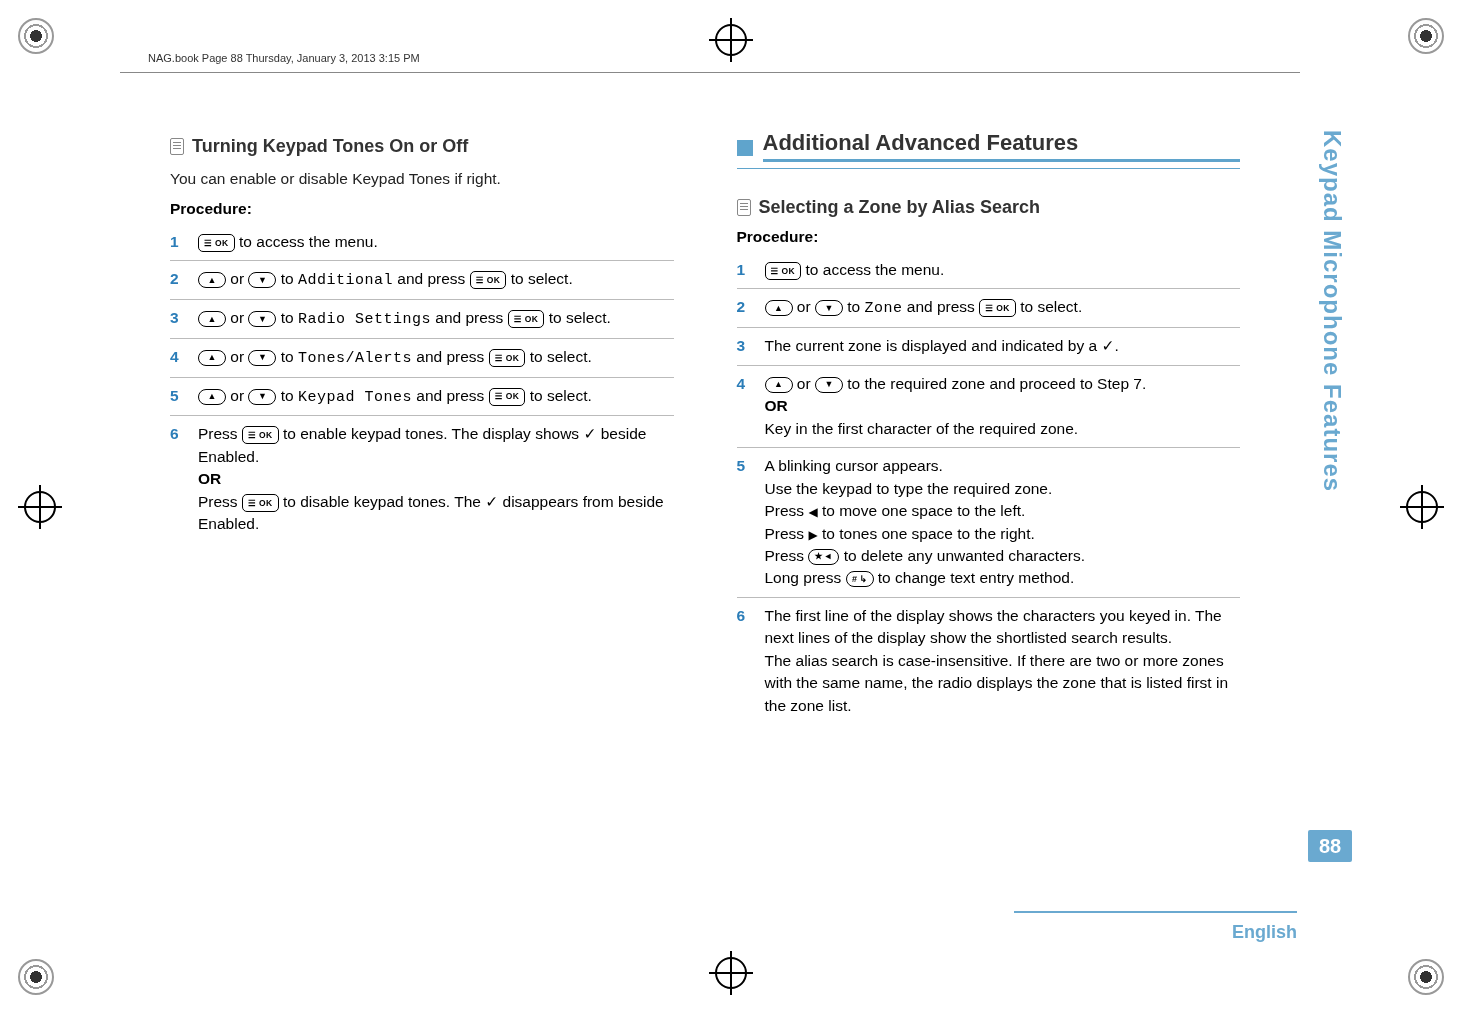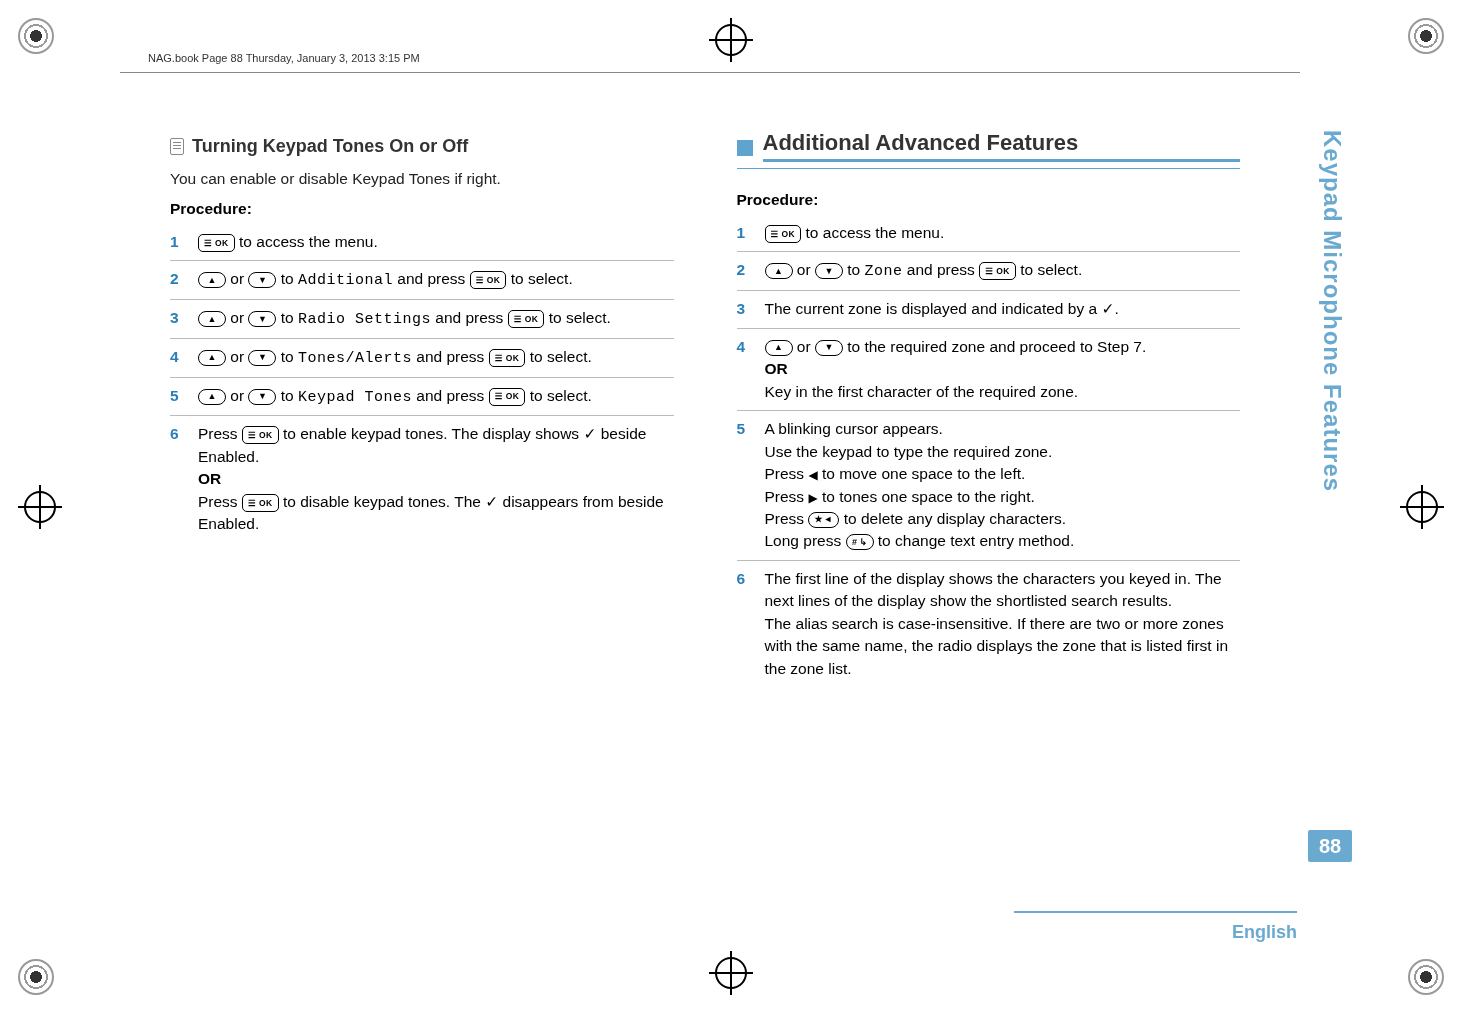--- a/index.html
+++ b/index.html
@@ -276,20 +276,24 @@
     </ul>
   </div>
 
   <div class="col">
     <div class="major-heading-row">
       <div class="blue-square"></div>
       <div class="major-heading">Additional Advanced Features</div>
     </div>
     <div class="major-underline2"></div>
 
+    <div class="section-heading">
+      <span class="doc-icon"></span>
+      <span>Selecting a Zone by Alias Search</span>
+    </div>
     <div class="proc-label">Procedure:</div>
     <ul class="step-list">
       <li>
         <span class="step-num">1</span>
         <span class="step-body">
           <span class="btn-icon btn-ok"></span><span> to access the menu.</span>
         </span>
       </li>
       <li>
         <span class="step-num">2</span>
@@ -311,21 +315,21 @@
           <span>Key in the first character of the required zone.</span>
         </span>
       </li>
       <li>
         <span class="step-num">5</span>
         <span class="step-body">
           <span>A blinking cursor appears.</span><br>
           <span>Use the keypad to type the required zone.</span><br>
           <span>Press </span><span class="tri-left"></span><span> to move one space to the left.</span><br>
           <span>Press </span><span class="tri-right"></span><span> to tones one space to the right.</span><br>
-          <span>Press </span><span class="btn-icon oval btn-star"></span><span> to delete any display characters.</span><br>
+          <span>Press </span><span class="btn-icon oval btn-star"></span><span> to delete any unwanted characters.</span><br>
           <span>Long press </span><span class="btn-icon oval btn-hash"></span><span> to change text entry method.</span>
         </span>
       </li>
       <li>
         <span class="step-num">6</span>
         <span class="step-body" style="white-space: pre-line;">The first line of the display shows the characters you keyed in. The next lines of the display show the shortlisted search results.
 The alias search is case-insensitive. If there are two or more zones with the same name, the radio displays the zone that is listed first in the zone list.</span>
       </li>
     </ul>
   </div>

